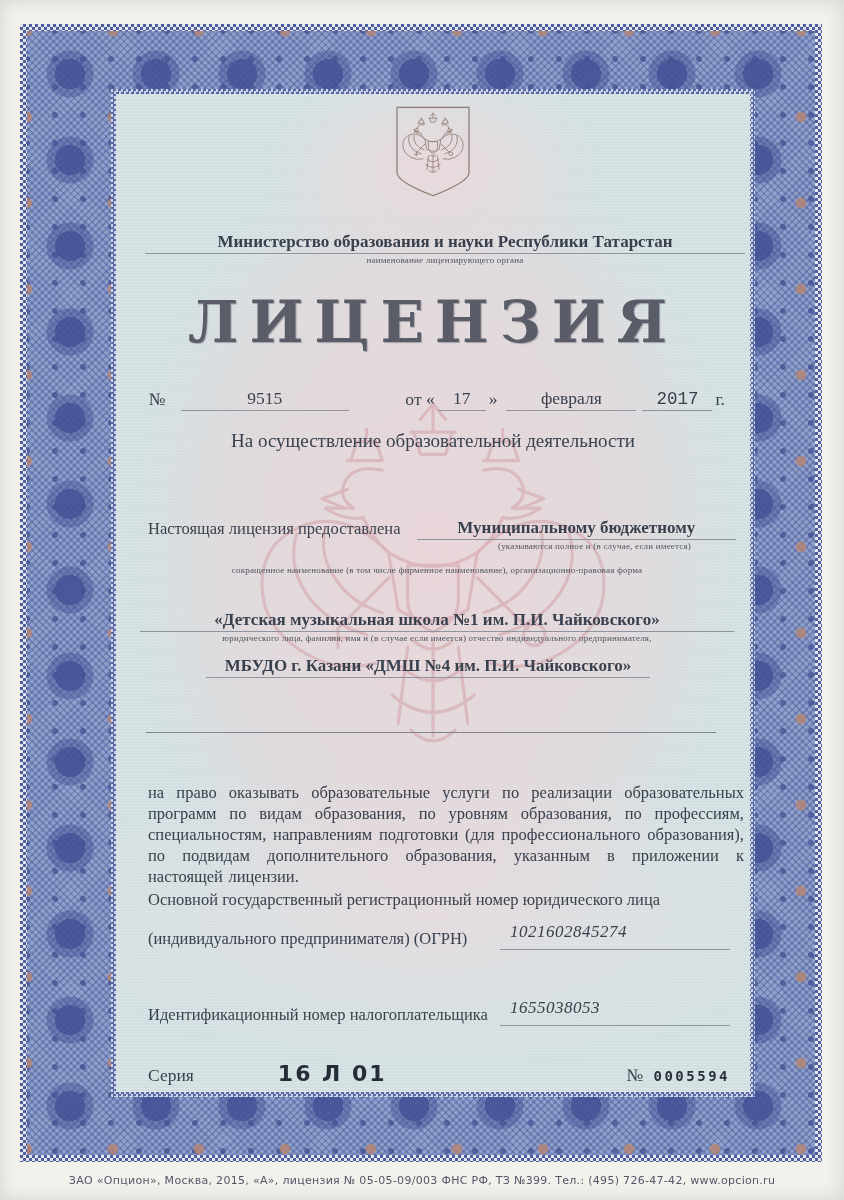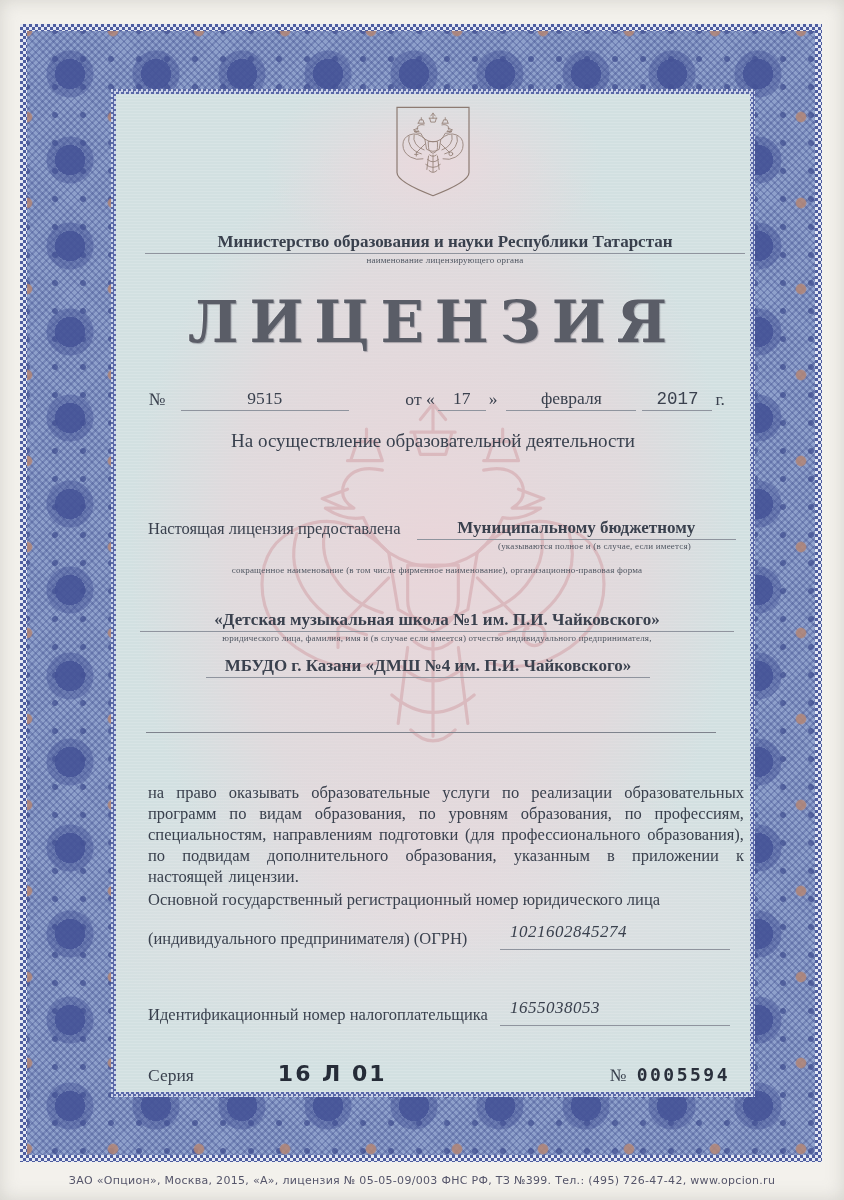--- a/index.html
+++ b/index.html
@@ -89,21 +89,21 @@
   .ogrn1{top:796px;left:32px;font-size:16.5px;}
   .numrow2{top:824px;left:32px;right:20px;height:32px;display:flex;align-items:flex-end;font-size:16.5px;}
   .numrow2 .lbl{width:352px;flex:none;padding-bottom:1px;}
   .numrow2 .nfld{width:252px;border-bottom:1px solid var(--ul);}
   .numrow2 .nfld span{display:block;margin:0 0 7px 10px;font-size:17px;letter-spacing:.5px;font-style:italic;}
   .numrow3{top:900px;}
 
   .series{top:968px;left:32px;right:20px;height:24px;display:flex;align-items:flex-end;font-size:17.5px;gap:28px;}
   .series .serval{margin-left:56px;font-family:"DejaVu Sans","Liberation Sans",sans-serif;font-weight:bold;font-size:22px;letter-spacing:2px;color:#262c38;}
   .series .formnum{margin-left:auto;display:flex;align-items:baseline;}
-  .series .formnum .digits{margin-left:10px;font-family:"DejaVu Sans Mono","Liberation Mono",monospace;font-weight:bold;font-size:18px;letter-spacing:2.5px;color:#2a303c;}
+  .series .formnum .digits{margin-left:10px;font-family:"DejaVu Sans Mono","Liberation Mono",monospace;font-weight:bold;font-size:14px;letter-spacing:2.5px;color:#2a303c;}
 
   .printer{position:absolute;bottom:13px;left:0;right:0;text-align:center;
     font-family:"DejaVu Sans","Liberation Sans",sans-serif;font-size:11px;color:#55556a;letter-spacing:.3px;}
 
   .defs-hidden{position:absolute;width:0;height:0;overflow:hidden;}
 </style>
 </head>
 <body>
 
 <svg class="defs-hidden" xmlns="http://www.w3.org/2000/svg">

